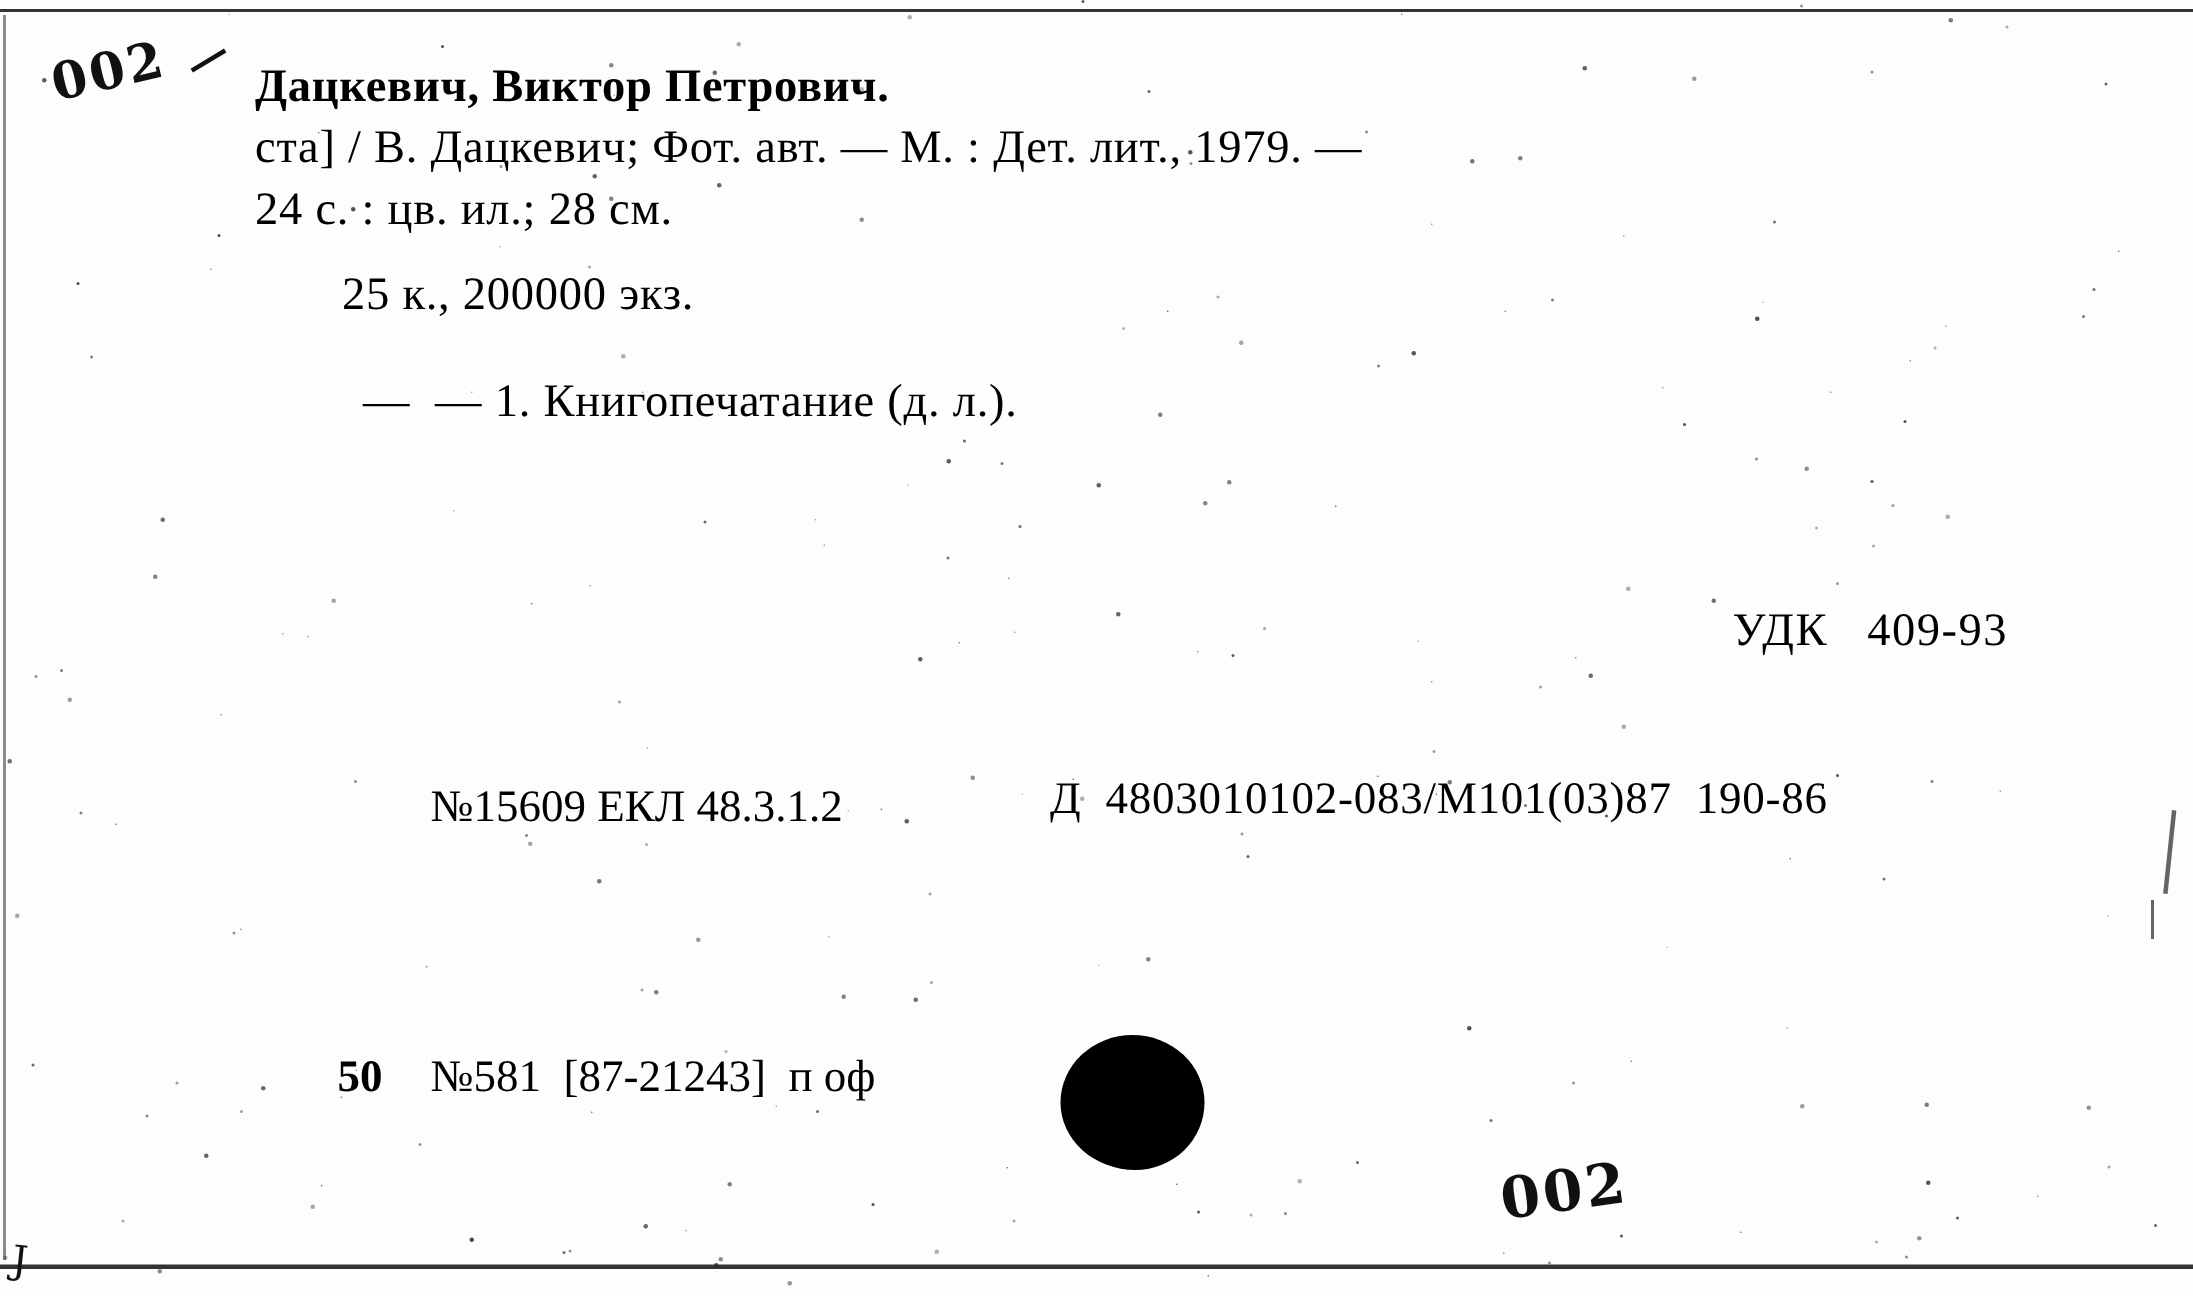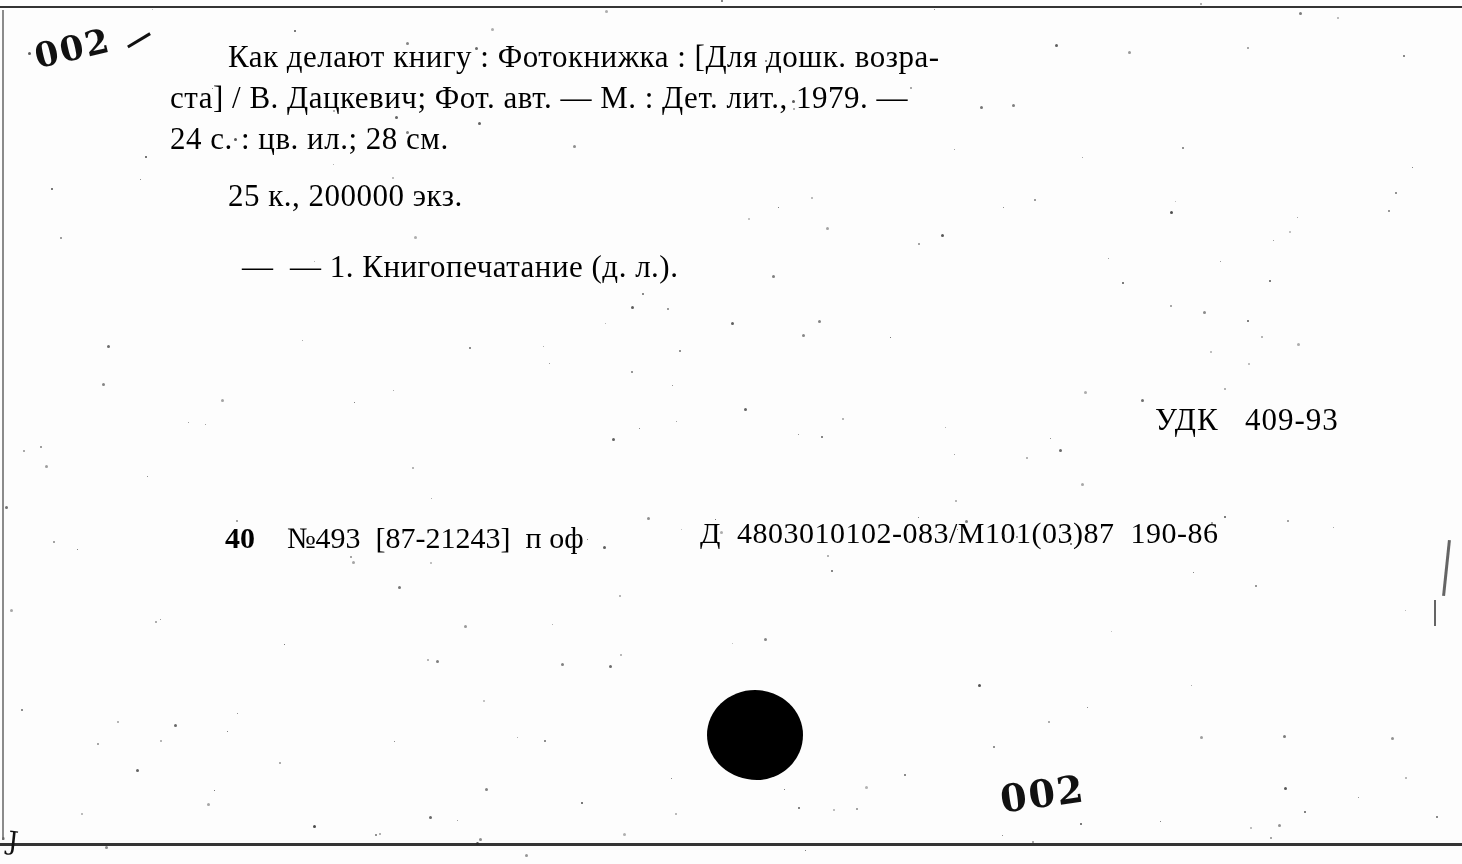--- a/index.html
+++ b/index.html
@@ -190,34 +190,37 @@
 
   <div class="edge-line top"></div>
   <div class="left-edge"></div>
   <div class="edge-line bottom"></div>
 
   <div class="hand" id="hand-top">002</div>
   <div class="hand" id="hand-bottom">002</div>
   <div class="hand" id="hand-corner">J</div>
 
   <div class="text-block">
-    <div class="line indent">Как делают книгу : Фотокнижка : [Для дошк. возра-</div>
+    <div class="line bold">Дацкевич, Виктор Петрович.</div>
     <div class="line">ста] / В. Дацкевич; Фот. авт. — М. : Дет. лит., 1979. —</div>
     <div class="line">24 с. : цв. ил.; 28 см.</div>
     <div class="line indent gap-sm">25 к., 200000 экз.</div>
     <div class="line indent2 gap-md">—  — 1. Книгопечатание (д. л.).</div>
   </div>
 
   <div class="udk">
     <span>УДК</span><span>&nbsp;&nbsp;&nbsp;</span><span>409-93</span>
   </div>
 
   <div class="codes">
     <span class="row">
-      <span class="lead">40</span><span>№493  [87-21243]  п оф</span>
+      <span class="lead blank"></span><span>№15609 ЕКЛ 48.3.1.2</span>
+    </span>
+    <span class="row">
+      <span class="lead">50</span><span>№581  [87-21243]  п оф</span>
     </span>
     <span class="row">
       <span class="lead blank"></span>
     </span>
   </div>
 
   <div class="issn-line">Д  4803010102-083/М101(03)87  190-86</div>
 
   <div class="blob"></div>
 

